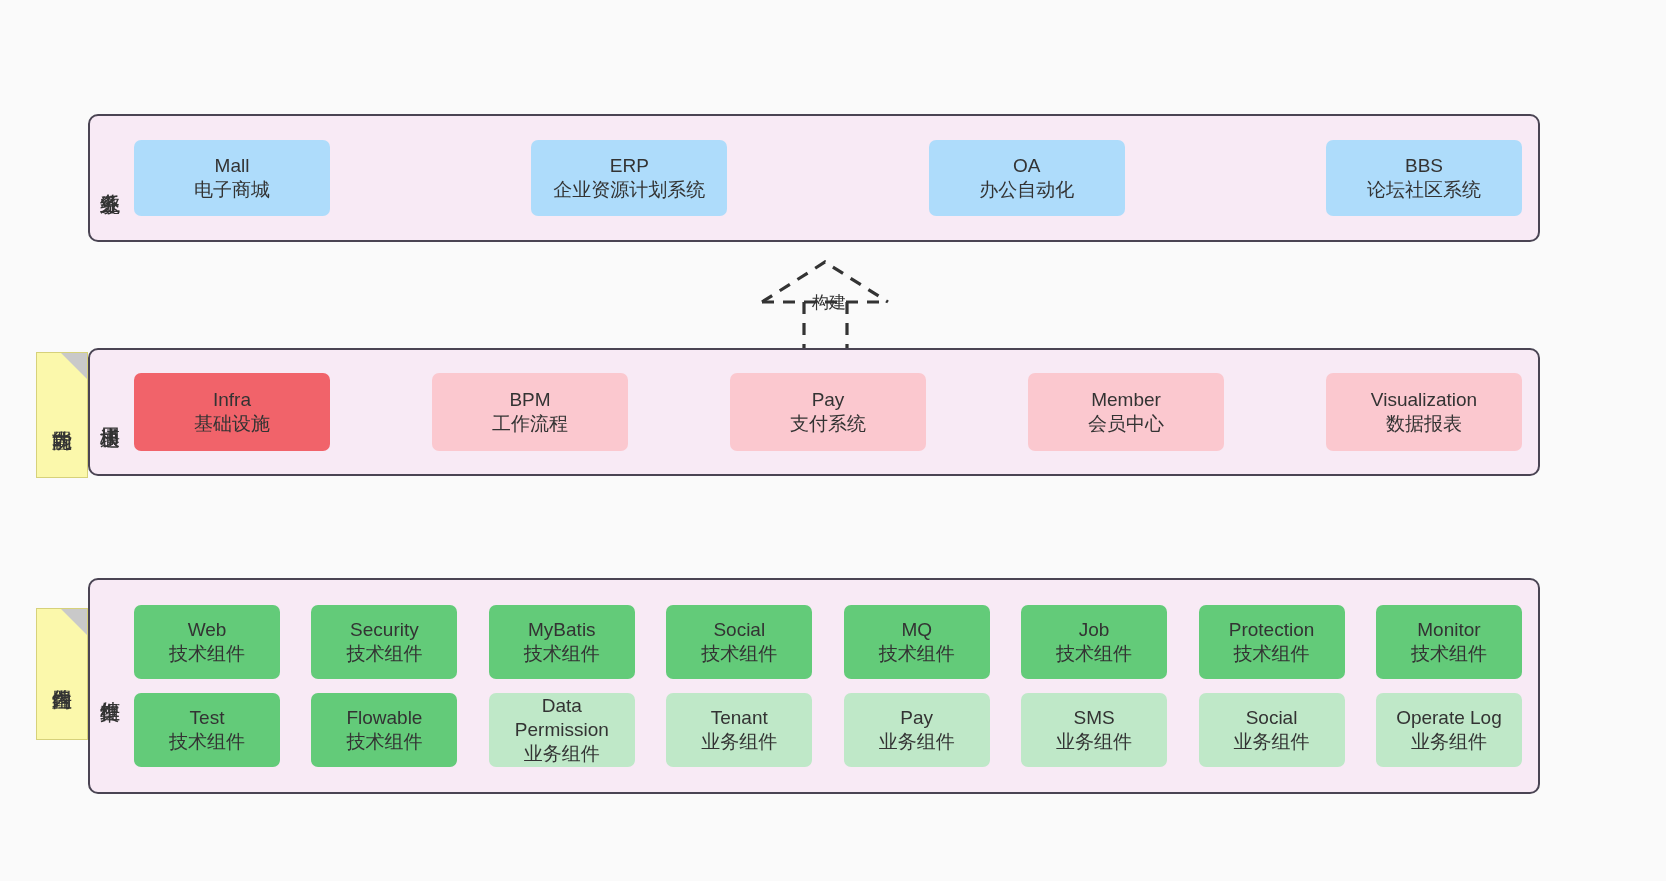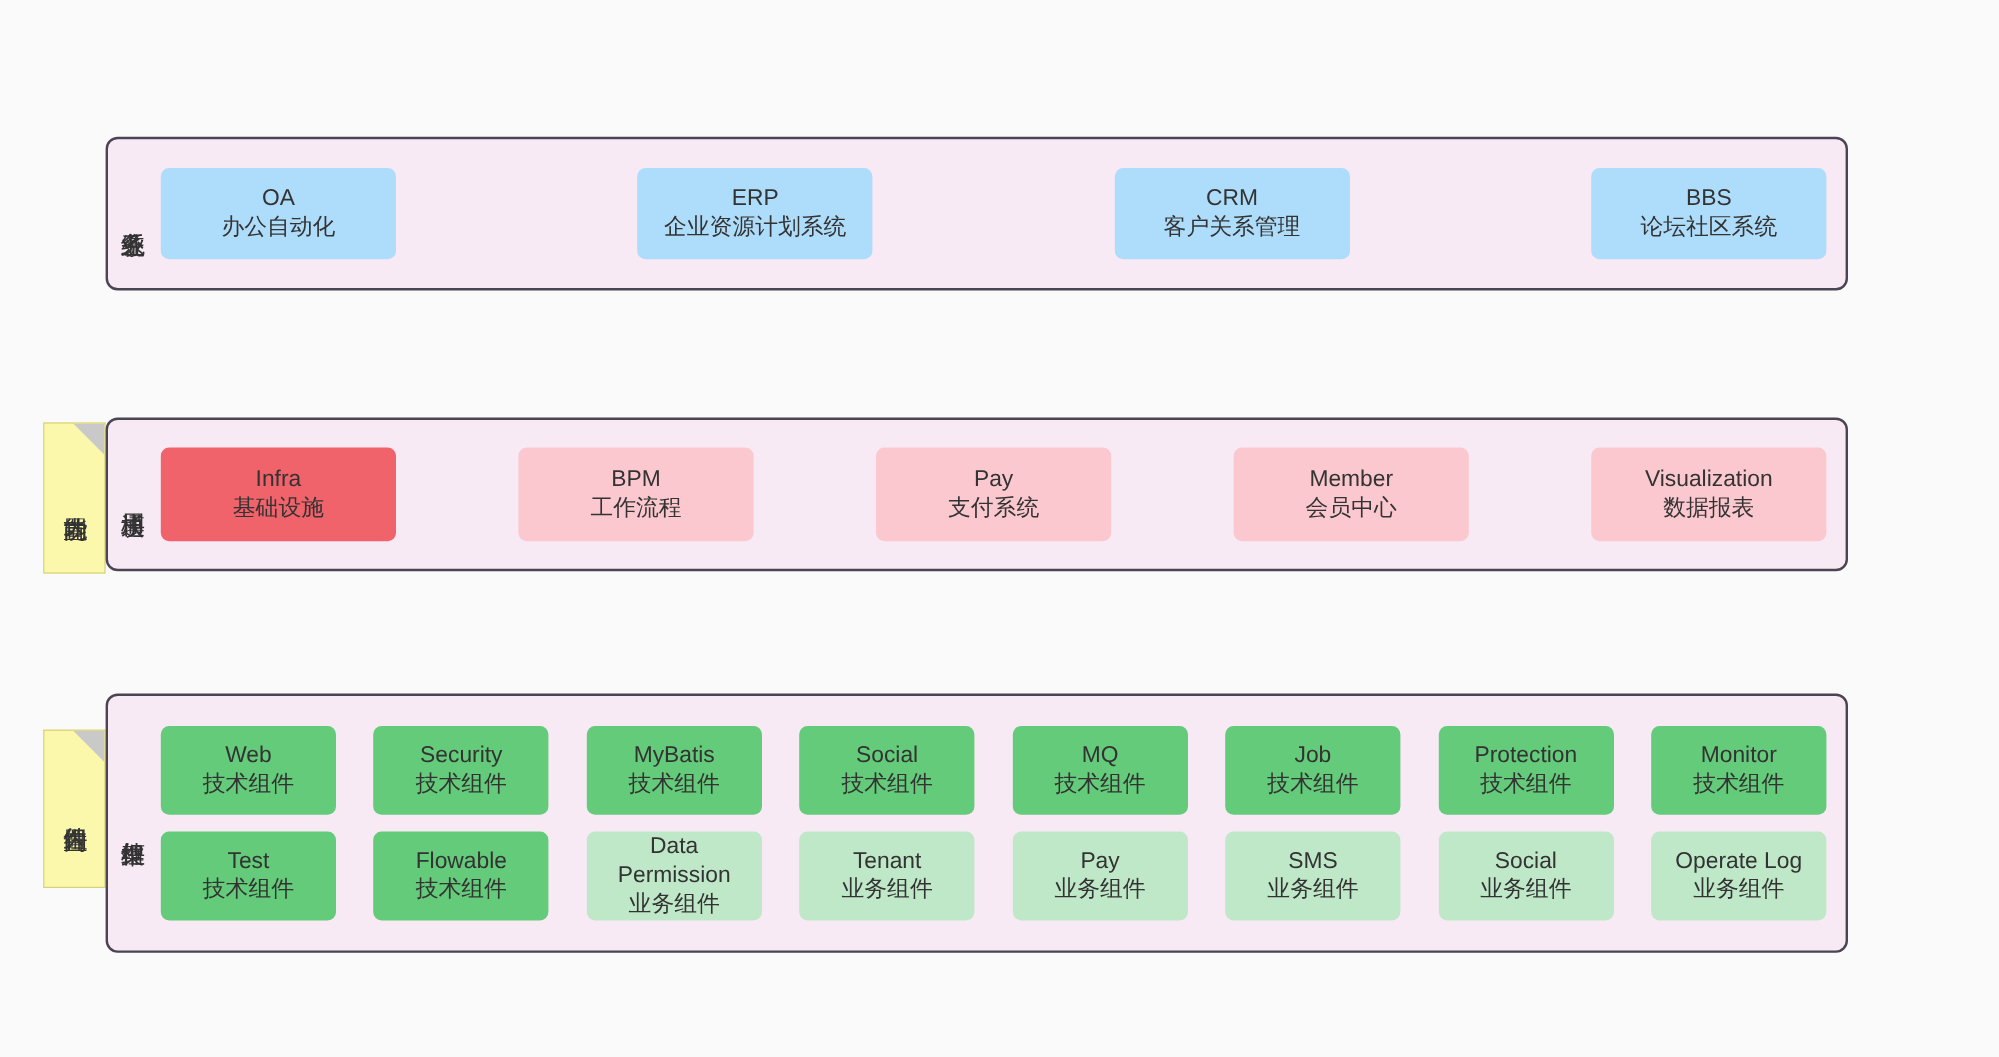--- a/index.html
+++ b/index.html
@@ -161,39 +161,50 @@
 </head>
 <body>
 
 <div id="canvas">
 
   <div class="layer" id="layer-business" style="left:88px; top:114px; width:1452px; height:128px;">
     <div class="layer-label">业务系统</div>
     <div class="layer-body">
       <div class="row row-biz" id="row-business">
           <div class="card blue">
-            <div class="t1">OA</div>
-            <div class="t2">办公自动化</div>
+            <div class="t1">Mall</div>
+            <div class="t2">电子商城</div>
           </div>
           <div class="card blue">
             <div class="t1">ERP</div>
             <div class="t2">企业资源计划系统</div>
           </div>
           <div class="card blue">
-            <div class="t1">CRM</div>
-            <div class="t2">客户关系管理</div>
+            <div class="t1">OA</div>
+            <div class="t2">办公自动化</div>
           </div>
           <div class="card blue">
             <div class="t1">BBS</div>
             <div class="t2">论坛社区系统</div>
           </div>
         </div>
     </div>
   </div>
 
+  <div class="gen-arrow" style="left:750px; top:252px; width:170px; height:100px;">
+    <svg width="170" height="100" viewBox="0 0 170 100">
+
+      <polyline points="12,50 75,10 138,50" fill="none" stroke="#333333" stroke-width="3.2" stroke-dasharray="12,9" stroke-linecap="butt"></polyline>
+      <line x1="12" y1="50" x2="138" y2="50" stroke="#333333" stroke-width="3.2" stroke-dasharray="12,9"></line>
+
+      <line x1="54" y1="50" x2="54" y2="100" stroke="#333333" stroke-width="3.2" stroke-dasharray="12,9"></line>
+      <line x1="97" y1="50" x2="97" y2="100" stroke="#333333" stroke-width="3.2" stroke-dasharray="12,9"></line>
+    </svg>
+    <span class="lbl" style="left:62px; top:39px;">构建</span>
+  </div>
 
   <div class="note" id="note-common" style="left:36px; top:352px; width:52px; height:126px;">
     <span class="fold"></span>
     <span>内置功能</span>
   </div>
 
   <div class="layer" id="layer-common" style="left:88px; top:348px; width:1452px; height:128px;">
     <div class="layer-label">通用模块</div>
     <div class="layer-body">
       <div class="row row-mod" id="row-common">

